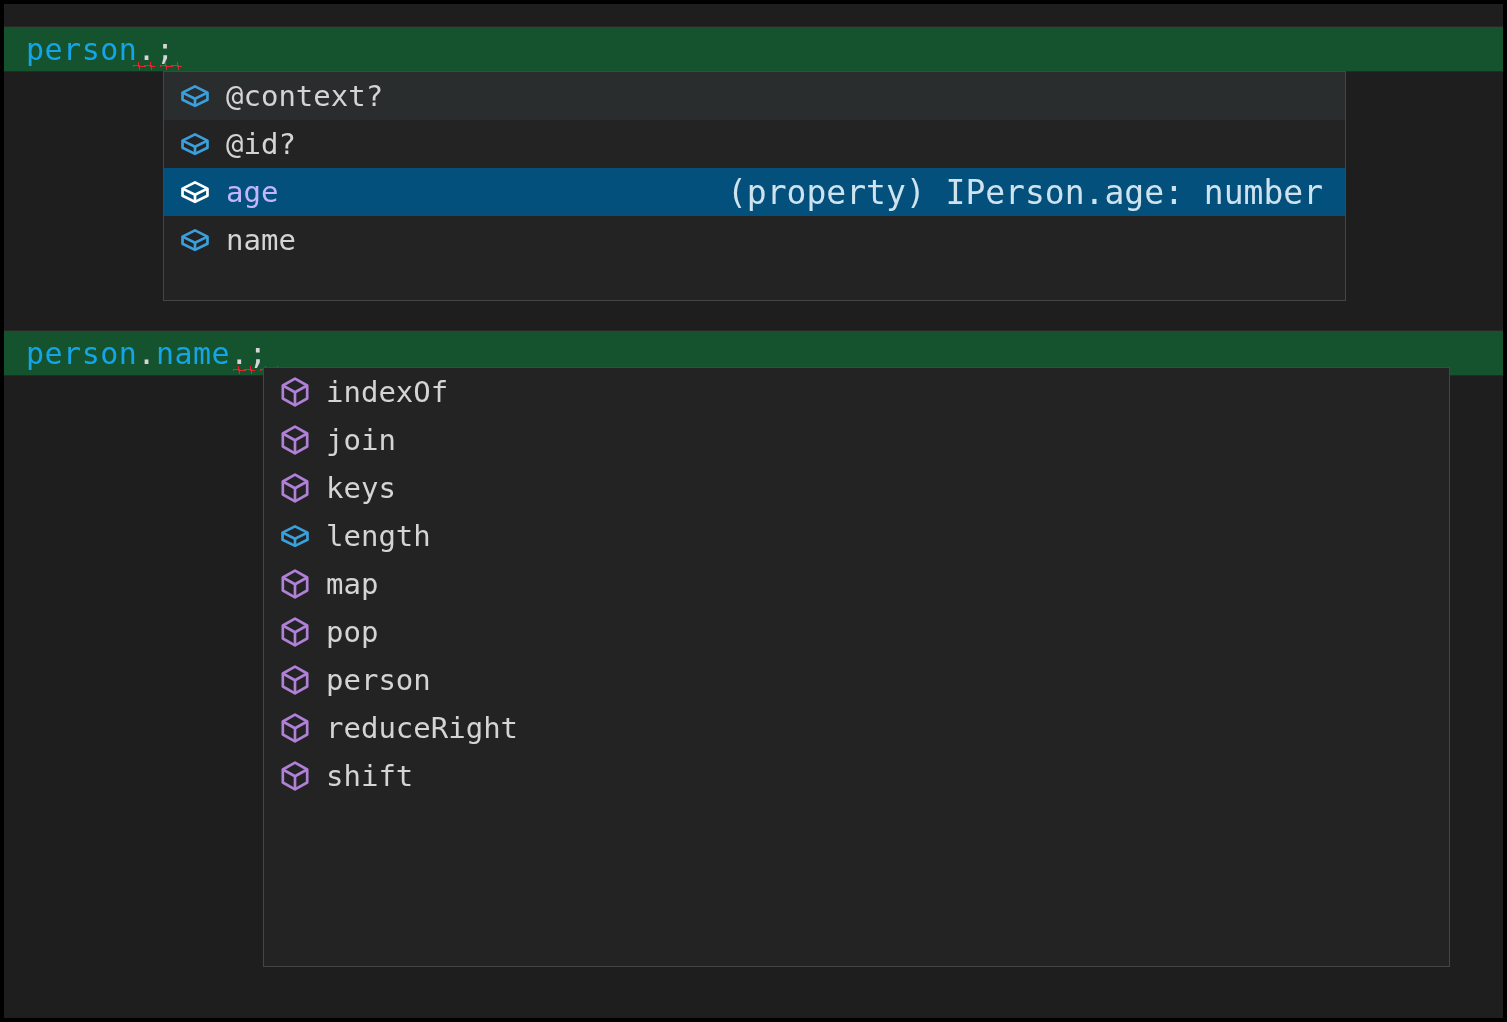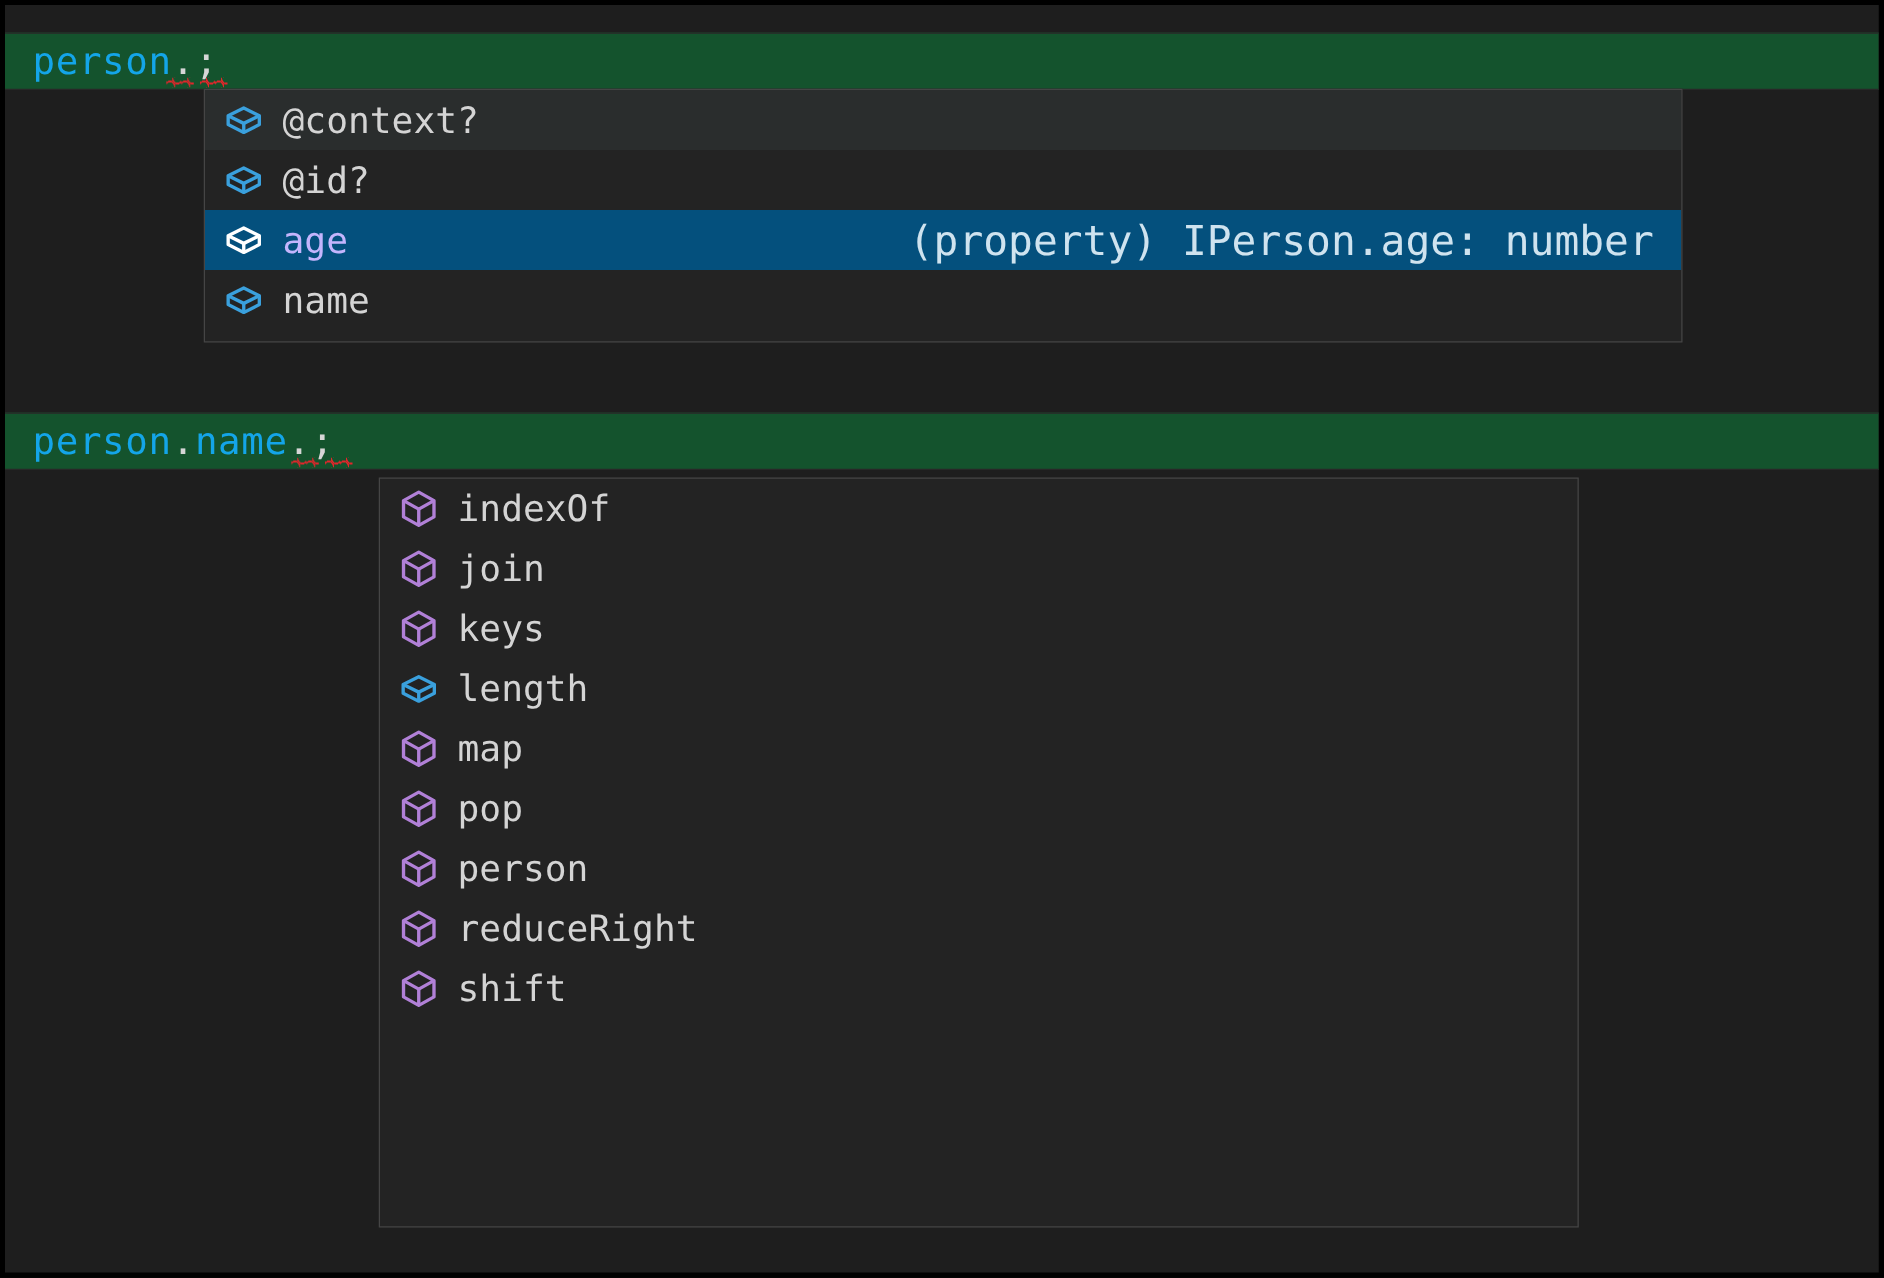--- a/index.html
+++ b/index.html
@@ -113,21 +113,21 @@
 <div class="frame">
   <div class="editor">
 
     <div class="code-line" style="top:22px;">
       <span class="pad"></span>
       <span class="tok-ident">person</span><span class="tok-punct">.</span><span class="tok-punct">;</span>
     </div>
     <div class="squiggle" style="left:129px; top:58px; width:22px;"></div>
     <div class="squiggle" style="left:156px; top:58px; width:22px;"></div>
 
-    <div class="suggest" style="left:159px; top:67px; width:1183px; height:203px;">
+    <div class="suggest" style="left:159px; top:67px; width:1183px; height:230px;">
 
       <div class="suggest-row hover">
         <svg class="icon" viewBox="0 0 24 24">
           <path d="M3.2 9.6 L12 5.2 L20.8 9.6 L20.8 14.6 L12 19 L3.2 14.6 Z" fill="none" stroke="#3aa0dd" stroke-width="1.9" stroke-linejoin="round"></path>
           <path d="M3.2 9.6 L12 13.9 L20.8 9.6" fill="none" stroke="#3aa0dd" stroke-width="1.9" stroke-linejoin="round"></path>
           <path d="M12 13.9 L12 19" fill="none" stroke="#3aa0dd" stroke-width="1.9"></path>
         </svg>
         <span class="row-label">@context?</span>
       </div>
 
@@ -160,21 +160,21 @@
       </div>
     </div>
 
     <div class="code-line" style="top:326px;">
       <span class="pad"></span>
       <span class="tok-ident">person</span><span class="tok-punct">.</span><span class="tok-ident">name</span><span class="tok-punct">.</span><span class="tok-punct">;</span>
     </div>
     <div class="squiggle" style="left:229px; top:362px; width:22px;"></div>
     <div class="squiggle" style="left:256px; top:362px; width:22px;"></div>
 
-    <div class="suggest" style="left:259px; top:378px; width:960px; height:600px;margin-left:40px;">
+    <div class="suggest" style="left:259px; top:363px; width:1187px; height:600px;">
 
       <div class="suggest-row">
         <svg class="icon" viewBox="0 0 24 24">
           <path d="M12 2.6 L20.6 7.4 L20.6 16.6 L12 21.4 L3.4 16.6 L3.4 7.4 Z" fill="none" stroke="#b180d7" stroke-width="1.9" stroke-linejoin="round"></path>
           <path d="M3.4 7.4 L12 12.2 L20.6 7.4" fill="none" stroke="#b180d7" stroke-width="1.9" stroke-linejoin="round"></path>
           <path d="M12 12.2 L12 21.4" fill="none" stroke="#b180d7" stroke-width="1.9"></path>
         </svg>
         <span class="row-label">indexOf</span>
       </div>
 

